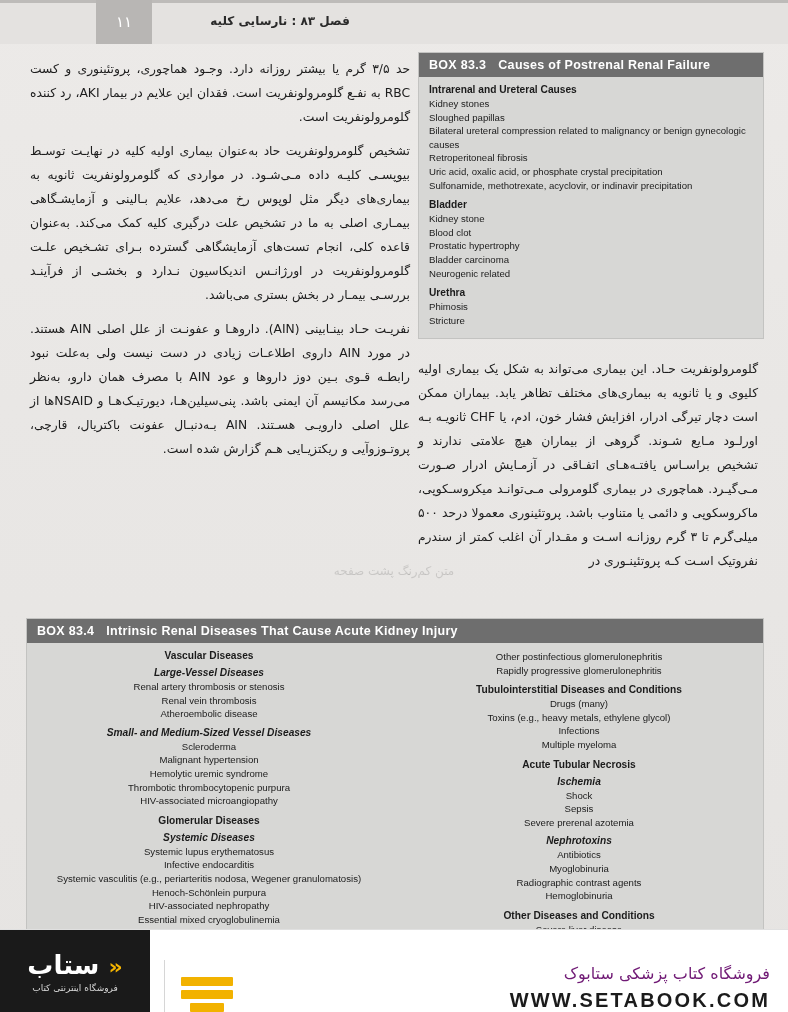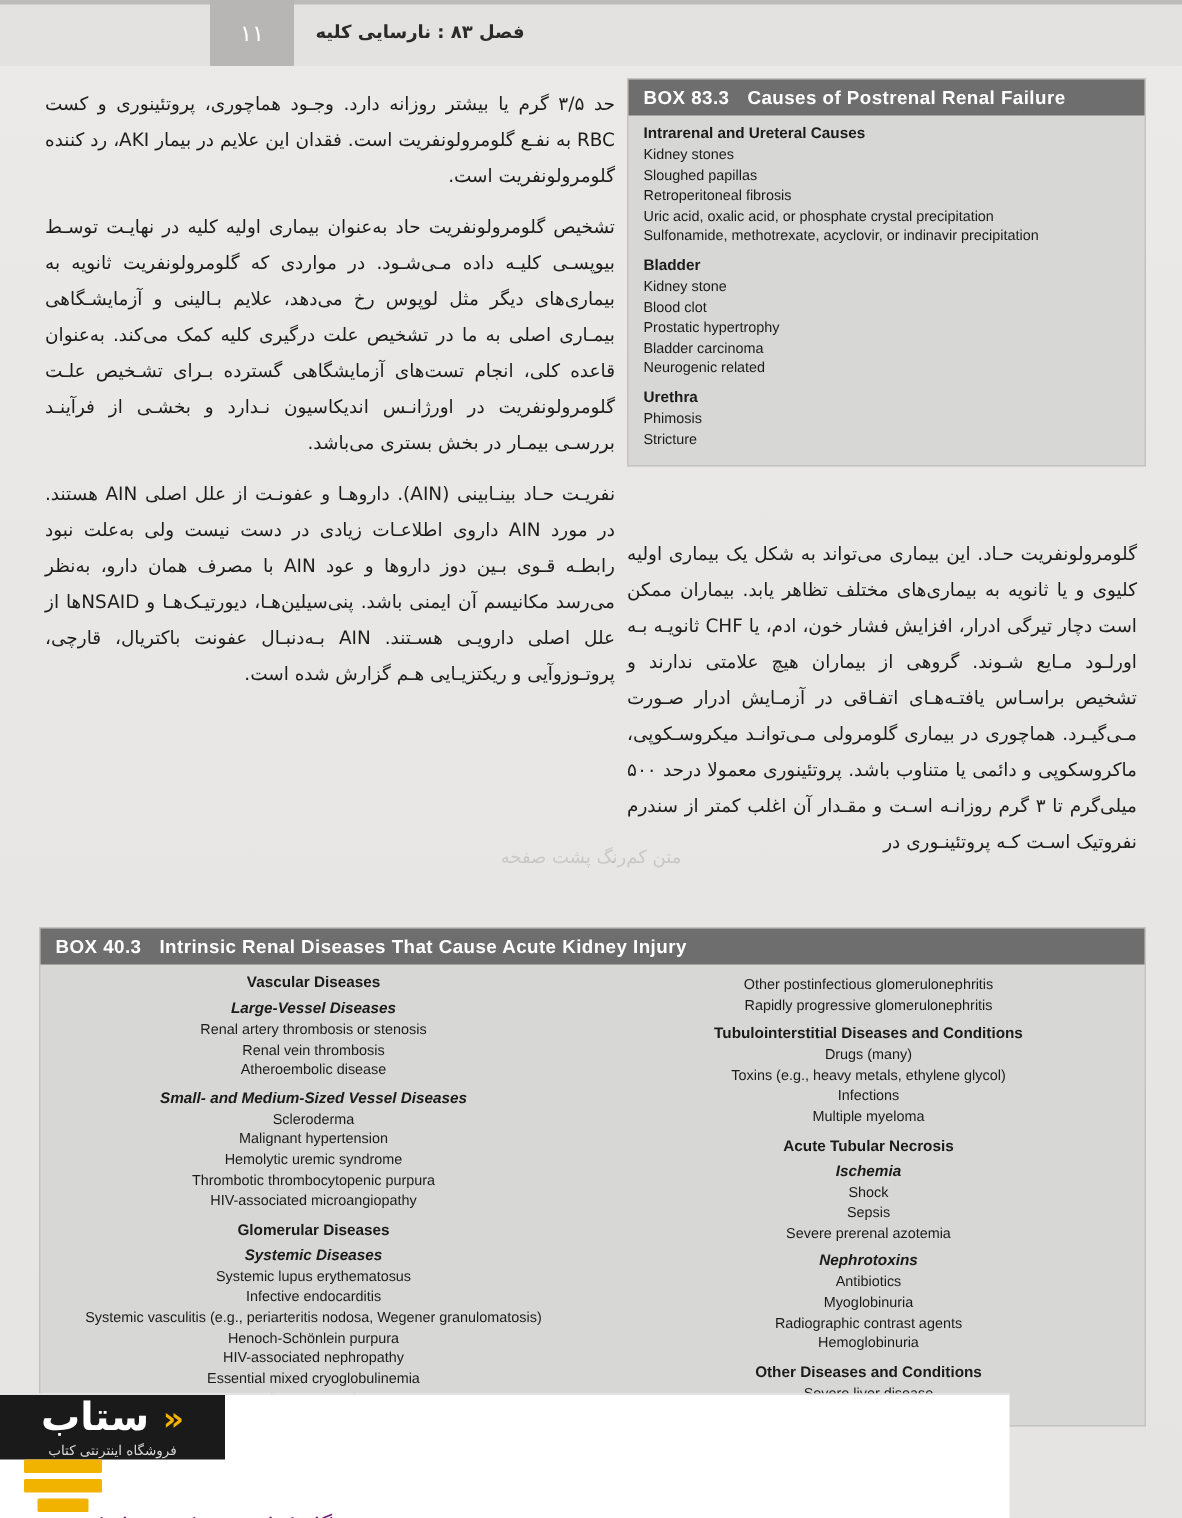--- a/index.html
+++ b/index.html
@@ -43,21 +43,20 @@
     width: 56px;
     height: 44px;
     background: #b8b6b4;
     color: #ffffff;
     font-family: "DejaVu Sans", sans-serif;
     font-size: 15px;
     display: flex;
     align-items: center;
     justify-content: center;
     direction: rtl;
-    margin-left: 44px;
   }
   .chapter-title {
     position: absolute;
     top: 14px;
     left: 0;
     width: 560px;
     text-align: center;
     font-family: "DejaVu Sans", sans-serif;
     font-size: 12px;
     color: #2a2a2a;
@@ -151,27 +150,26 @@
     color: rgba(60,60,60,0.18);
     text-align: center;
     overflow: hidden;
   }
 
   
   .footer {
     position: absolute;
     bottom: 0;
     left: 0;
-    width: 673px;
+    width: 788px;
     height: 82px;
     background: #ffffff;
     border-top: 1px solid #e0e0e0;
     display: flex;
-    align-items: flex-start;
-    flex-direction: column;
+    align-items: flex-end;
   }
   .footer-left {
     width: 150px;
     height: 82px;
     background: #1a1a1a;
     display: flex;
     align-items: center;
     justify-content: center;
     flex-direction: column;
     color: #ffffff;
@@ -261,20 +259,21 @@
 
   <div class="box" id="box833">
     <div class="box-title">
       <span class="num">BOX 83.3</span>
       <span class="ttl">Causes of Postrenal Renal Failure</span>
     </div>
     <div class="box-body">
       <div class="grp-head first">Intrarenal and Ureteral Causes</div>
       <p class="item">Kidney stones</p>
       <p class="item">Sloughed papillas</p>
+      <p class="item">Bilateral ureteral compression related to malignancy or benign gynecologic causes</p>
       <p class="item">Retroperitoneal fibrosis</p>
       <p class="item">Uric acid, oxalic acid, or phosphate crystal precipitation</p>
       <p class="item">Sulfonamide, methotrexate, acyclovir, or indinavir precipitation</p>
 
       <div class="grp-head">Bladder</div>
       <p class="item">Kidney stone</p>
       <p class="item">Blood clot</p>
       <p class="item">Prostatic hypertrophy</p>
       <p class="item">Bladder carcinoma</p>
       <p class="item">Neurogenic related</p>
@@ -282,21 +281,21 @@
       <div class="grp-head">Urethra</div>
       <p class="item">Phimosis</p>
       <p class="item">Stricture</p>
     </div>
   </div>
 
   <div class="bleed">متن کم‌رنگ پشت صفحه</div>
 
   <div class="box" id="box834">
     <div class="box-title">
-      <span class="num">BOX 40.3</span>
+      <span class="num">BOX 83.4</span>
       <span class="ttl">Intrinsic Renal Diseases That Cause Acute Kidney Injury</span>
     </div>
     <div class="box-body">
 
       <div class="bcol">
         <div class="grp-head first">Vascular Diseases</div>
         <div class="grp-sub">Large-Vessel Diseases</div>
         <p class="item">Renal artery thrombosis or stenosis</p>
         <p class="item">Renal vein thrombosis</p>
         <p class="item">Atheroembolic disease</p>

